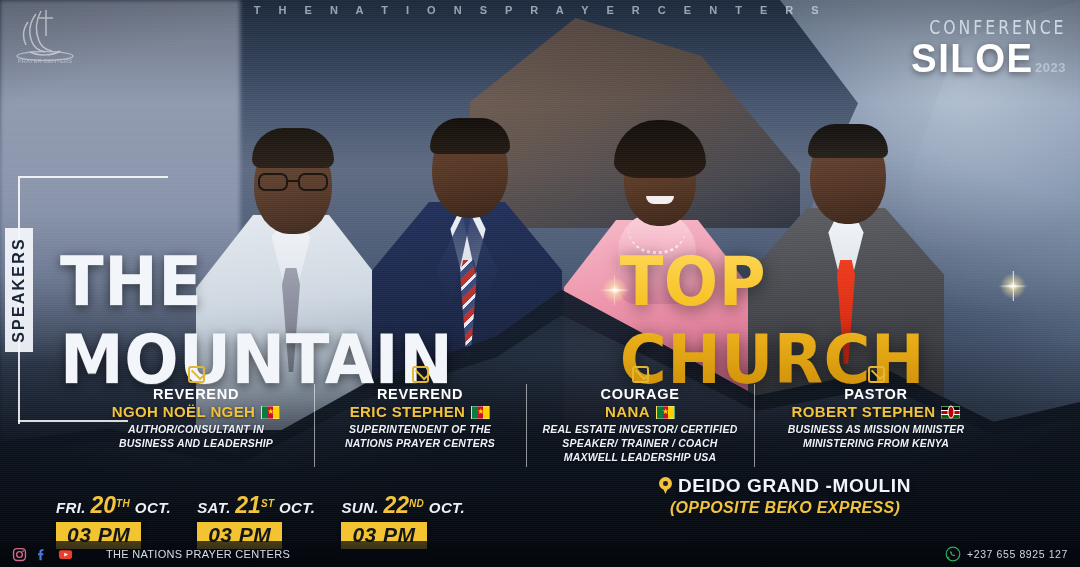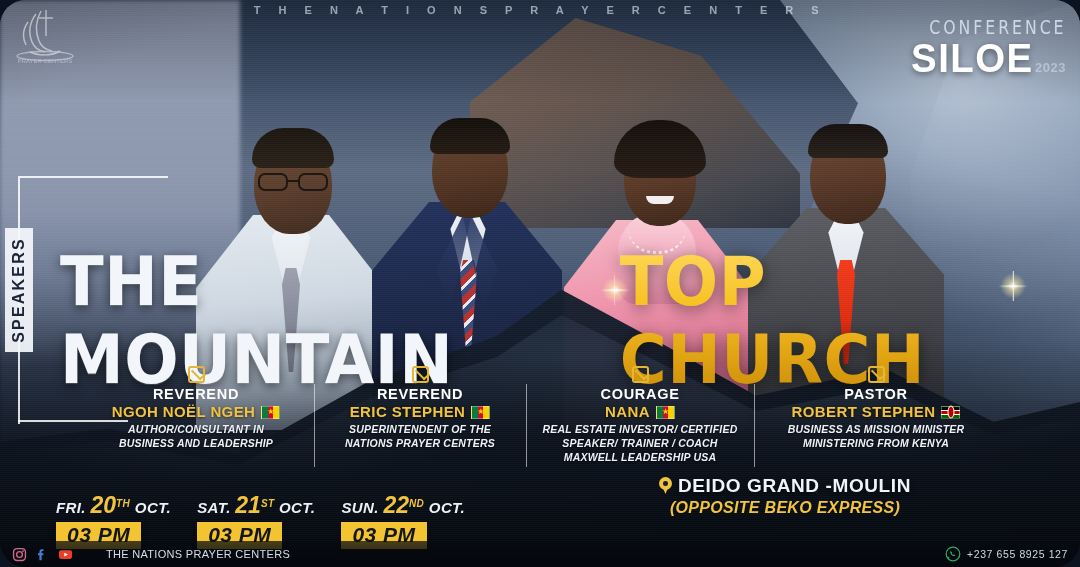--- a/index.html
+++ b/index.html
@@ -1,21 +1,21 @@
 <!DOCTYPE html>
 <html><head>
 <meta charset="utf-8">
 <style>
   * { margin:0; padding:0; box-sizing:border-box; }
   html,body { background:#0b1220; }
   body {
     width:1080px; height:567px; position:relative; overflow:hidden;
     font-family:"Liberation Sans", sans-serif;
   }
-  #poster { position:absolute; inset:0; overflow:hidden;border-radius:26px; }
+  #poster { position:absolute; inset:0; overflow:hidden; }
 
   
   .bg-base { position:absolute; inset:0;
     background:linear-gradient(180deg,#27364f 0%,#3d4d66 14%,#5d6b82 30%,#4a5a74 48%,#1b2536 64%,#0d1521 86%,#090e16 100%);
   }
   
   .bg-haze-left { position:absolute; left:0; top:0; width:240px; height:470px;
     background:linear-gradient(180deg,rgba(168,176,196,.85),rgba(150,160,184,.78) 45%,rgba(80,92,116,.30) 78%,rgba(20,28,42,0) 100%);
     filter:blur(2px);
   }

